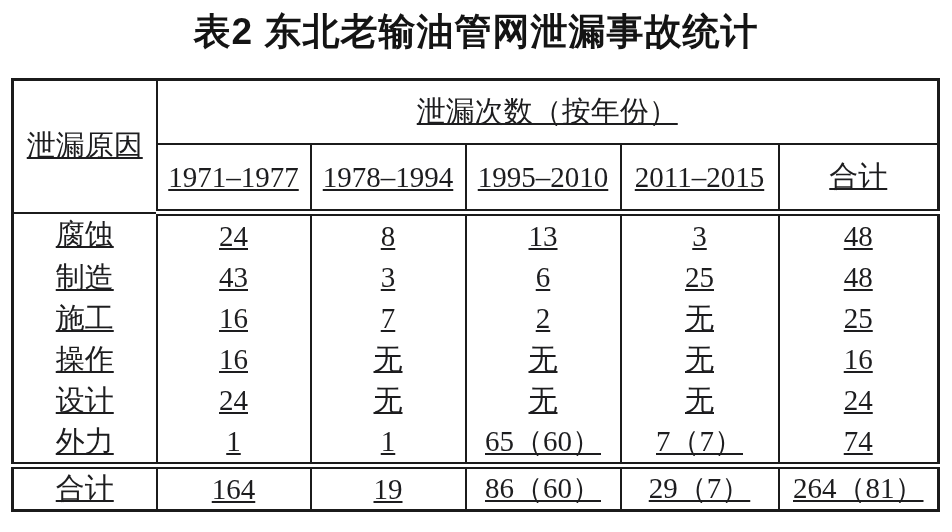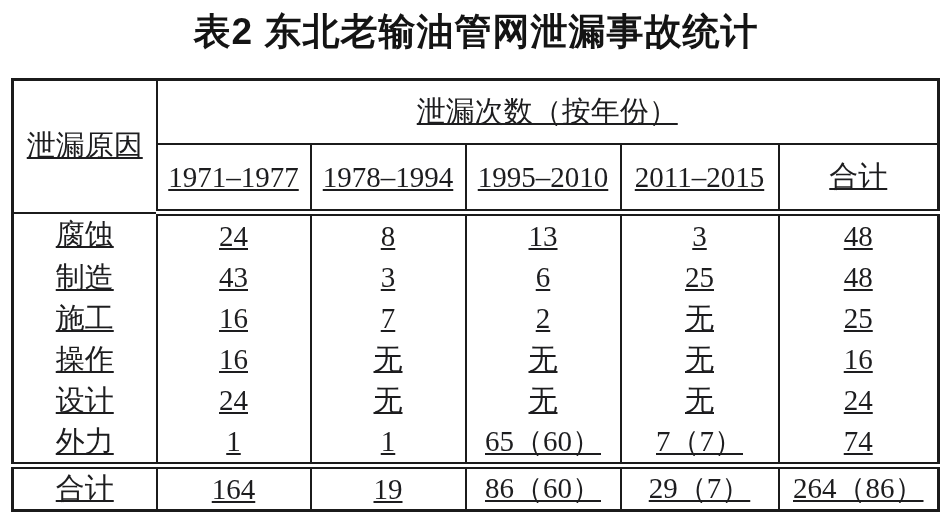--- a/index.html
+++ b/index.html
@@ -152,16 +152,16 @@
       <td>74</td>
     </tr>
   </tbody>
   <tbody class="total-body">
     <tr>
       <td>合计</td>
       <td>164</td>
       <td>19</td>
       <td>86（60）</td>
       <td>29（7）</td>
-      <td>264（86）</td>
+      <td>264（81）</td>
     </tr>
   </tbody>
 </table>
 
 </body></html>

